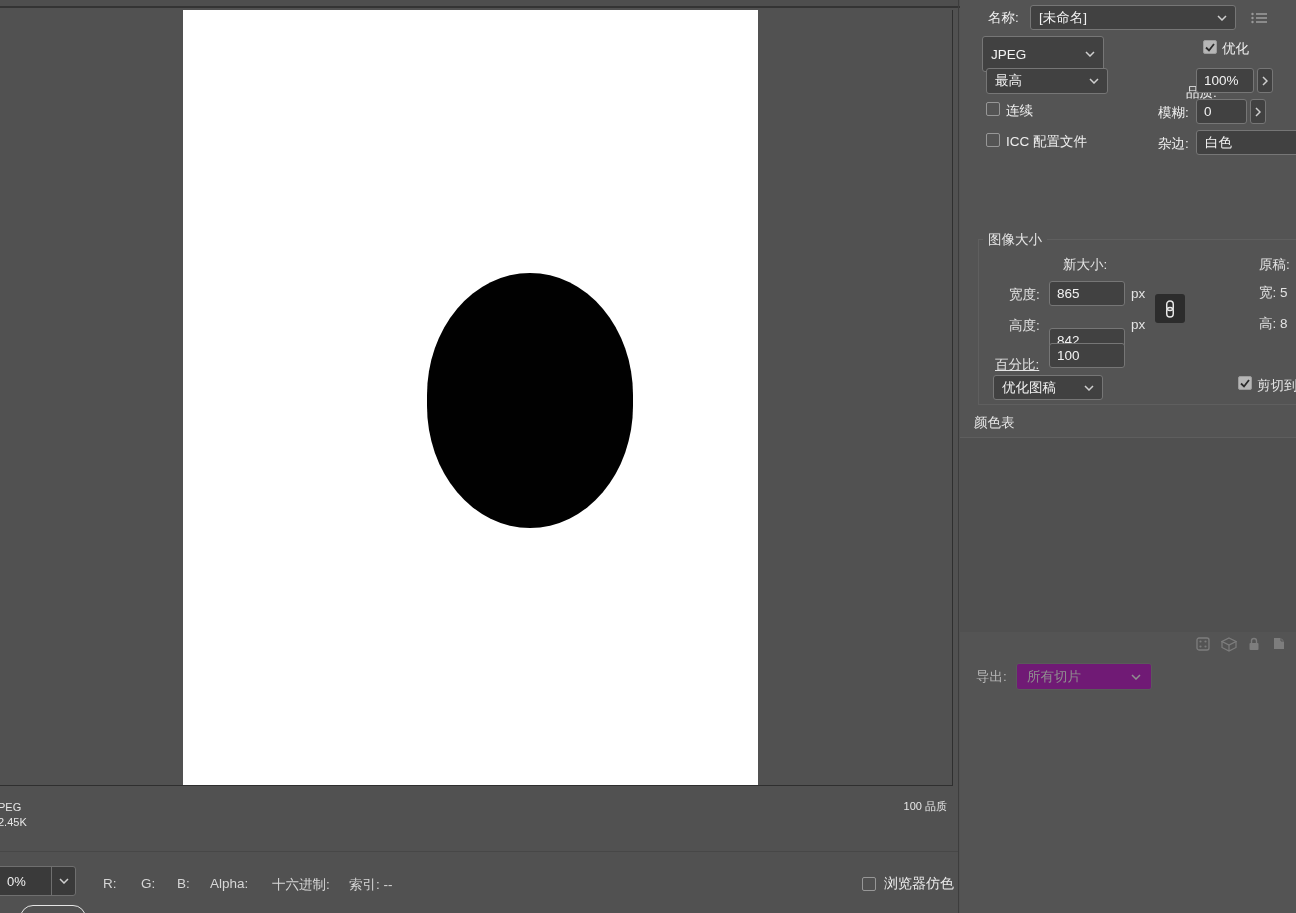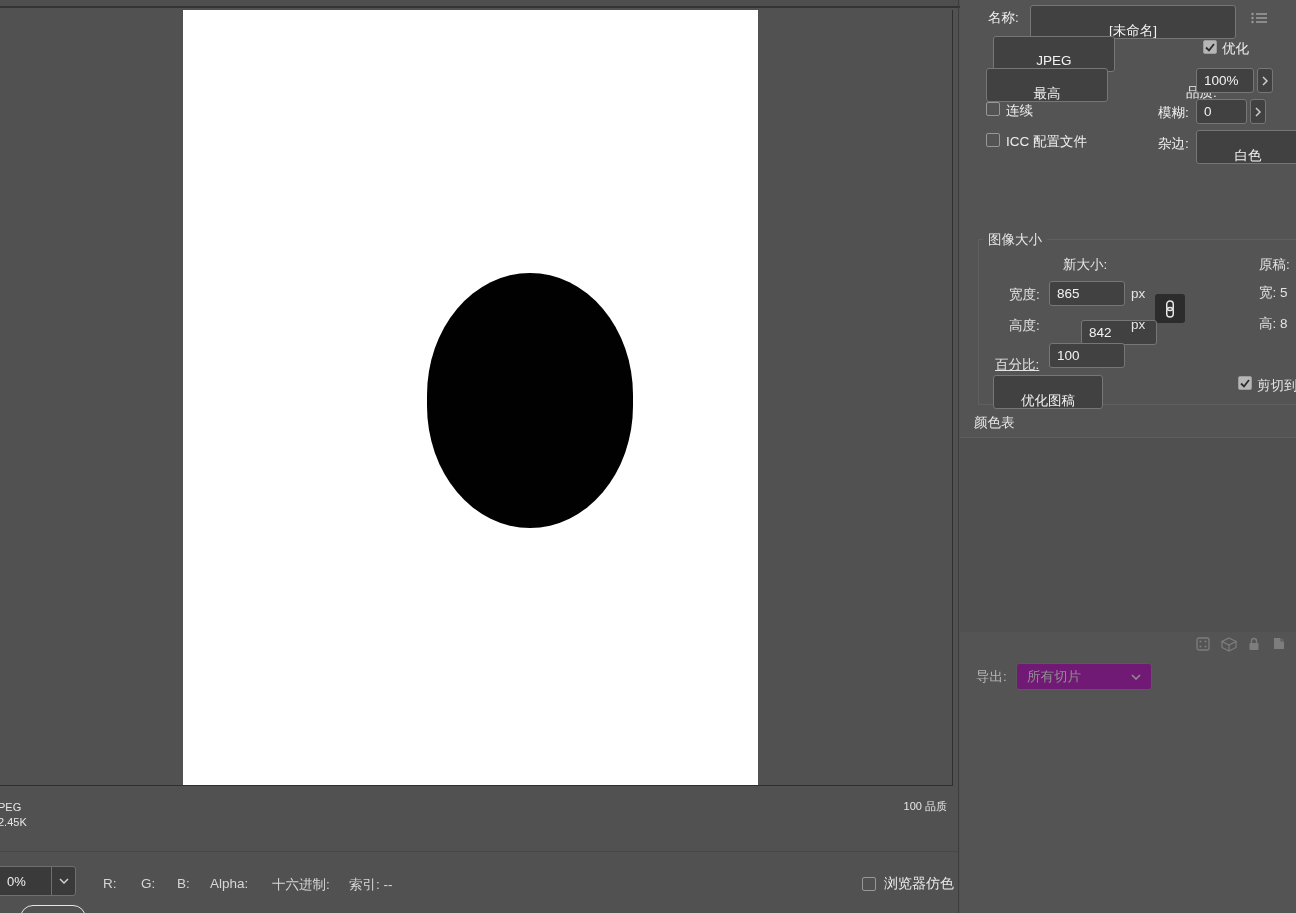--- a/index.html
+++ b/index.html
@@ -47,21 +47,21 @@
 
   .wm-logo { position:absolute; left:1020px; top:855px; }
   .wm-text { position:absolute; left:1082px; top:851px; font-size:41px; font-weight:bold; color:#ffffff;
              letter-spacing:2px; white-space:nowrap; }
 
   
   .panel { position:absolute; left:960px; top:0; width:336px; height:913px; background:#545454; overflow:hidden; }
   .panel .label { position:absolute; font-size:13.5px; color:#efefef; white-space:nowrap; }
   .select, .input { position:absolute; background:#414141; border:1px solid #767676; border-radius:3px;
                     height:25px; font-size:13.5px; color:#f2f2f2; display:flex; align-items:center; }
-  .select { justify-content:space-between; padding:16px 8px;flex-direction:column; }
+  .select { justify-content:space-between; padding:0 8px; }
   .input  { padding:0 7px;text-align:right; }
   .chev-box { position:absolute; background:#414141; border:1px solid #767676; border-radius:3px;
               display:flex; align-items:center; justify-content:center; }
 
   .group { position:absolute; left:18px; top:239px; width:330px; height:166px;
            border:1px solid #5f5f5f; border-right:none; }
   .group-title { position:absolute; left:4px; top:-9px; background:#545454; padding:0 5px;
                  font-size:13.5px; color:#e6e6e6; white-space:nowrap; }
   .group .glabel { position:absolute; font-size:13.5px; color:#e3e3e3; white-space:nowrap; }
   .link-box { position:absolute; left:176px; top:54px; width:30px; height:29px; background:#2c2c2c;
@@ -145,21 +145,21 @@
           <line x1="5" y1="6" x2="16" y2="6"></line>
           <line x1="5" y1="10" x2="16" y2="10"></line>
         </g>
       <g fill="#9a9a9a">
           <circle cx="1.5" cy="2" r="1.2"></circle>
           <circle cx="1.5" cy="6" r="1.2"></circle>
           <circle cx="1.5" cy="10" r="1.2"></circle>
         </g>
     </svg>
 
-    <div class="select" style="left:33px; top:36px; width:122px; height:36px;">
+    <div class="select" style="left:22px; top:36px; width:122px; height:36px;">
       <span>JPEG</span>
       <svg width="10" height="6">
           <polyline points="1,1 5,5 9,1" fill="none" stroke="#cfcfcf" stroke-width="1.5"></polyline>
         </svg>
     </div>
     <span class="cb checked" style="position:absolute; left:243px; top:40px;">
       <svg width="10" height="9">
           <polyline points="1,4.5 4,7.5 9,1" fill="none" stroke="#2b2b2b" stroke-width="1.8"></polyline>
         </svg>
     </span>
@@ -212,21 +212,21 @@
       <span class="glabel" style="left:152px; top:46px;">px</span>
       <div class="link-box">
         <svg width="14" height="18" viewBox="0 0 15 19">
           <rect x="4" y="1" width="7" height="10" rx="3.5" fill="none" stroke="#e8e8e8" stroke-width="1.6"></rect>
           <rect x="4" y="8" width="7" height="10" rx="3.5" fill="none" stroke="#e8e8e8" stroke-width="1.6"></rect>
         </svg>
       </div>
       <span class="glabel" style="left:280px; top:44px;">宽: 5</span>
 
       <span class="glabel" style="left:30px; top:77px;">高度:</span>
-      <div class="input" style="left:70px; top:80px; width:76px;margin-left:32px;">
+      <div class="input" style="left:70px; top:88px; width:76px;">
         <span>842</span>
       </div>
       <span class="glabel" style="left:152px; top:77px;">px</span>
       <span class="glabel" style="left:280px; top:75px;">高: 8</span>
 
       <span class="glabel" style="left:16px; top:116px;text-decoration:underline;">百分比:</span>
       <div class="input" style="left:70px; top:103px; width:76px;">
         <span>100</span>
       </div>
 

